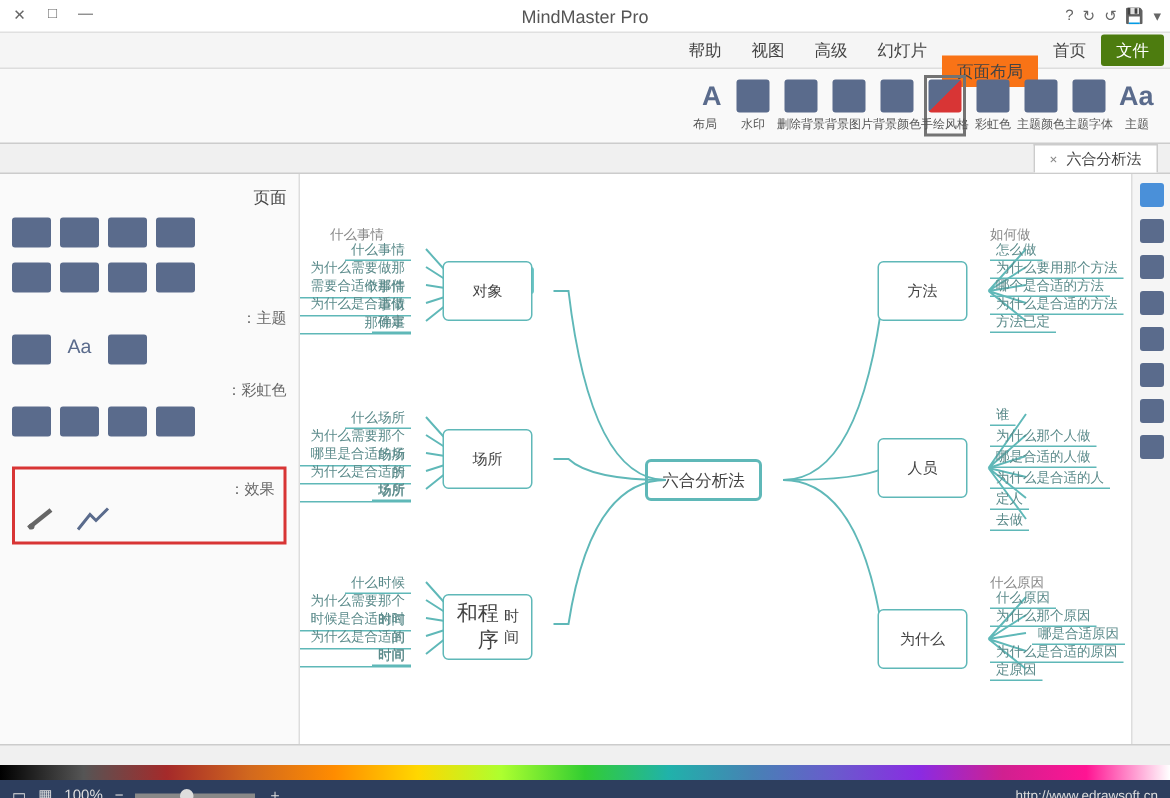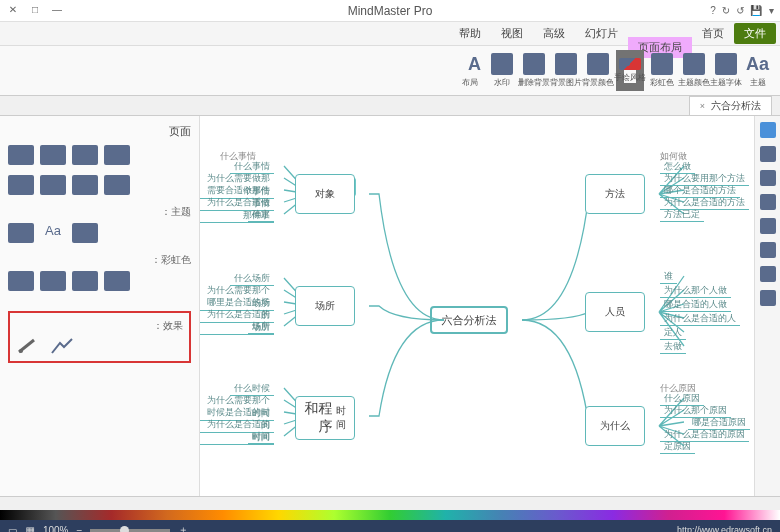--- a/index.html
+++ b/index.html
@@ -7,27 +7,27 @@
 .titlebar { height: 22px; background: #fff; border-bottom: 1px solid #e0e0e0; display: flex; align-items: center; padding: 0 6px; direction: ltr; }
 .titlebar .win-controls { display: flex; gap: 8px; }
 .titlebar .win-controls span { width: 14px; height: 14px; font-size: 10px; color: #666; cursor: pointer; text-align: center; }
 .titlebar .title { position: absolute; left: 50%; transform: translateX(-50%); font-size: 12px; color: #555; }
 .titlebar .right-icons { margin-left: auto; display: flex; gap: 6px; }
 .titlebar .right-icons span { font-size: 10px; color: #666; }
 
 .ribbon-tabs { height: 24px; background: #f5f5f5; display: flex; padding-right: 4px; align-items: center; border-bottom: 1px solid #ddd; }
 .ribbon-tabs .tab { padding: 3px 10px; font-size: 11px; color: #444; cursor: pointer; }
 .ribbon-tabs .tab.file { background: #4d7c0f; color: #fff; border-radius: 2px; }
-.ribbon-tabs .tab.active { background: #f0abfc; margin-top: 28px; }
+.ribbon-tabs .tab.active { background: #f97316; margin-top: 28px; }
 .ribbon-tabs .spacer { flex: 1; }
 
 .ribbon-body { height: 50px; background: #f9f9f9; border-bottom: 1px solid #ccc; display: flex; padding: 4px 8px; gap: 4px; }
 .ribbon-body .rbtn { width: 28px; display: flex; flex-direction: column; align-items: center; justify-content: center; cursor: pointer; }
 .ribbon-body .rbtn .ricon { width: 22px; height: 22px; background: #5a6b8c; border-radius: 2px; }
-.ribbon-body .rbtn.hl { border: 8px solid #737373; }
+.ribbon-body .rbtn.hl { border: 2px solid #737373; }
 .ribbon-body .rbtn .rlabel { font-size: 8px; color: #555; margin-top: 2px; white-space: nowrap; }
 .ribbon-body .rbtn.aa .ricon { background: none; color: #5a6b8c; font-size: 18px; font-weight: bold; line-height: 22px; }
 
 .doc-tab { height: 20px; background: #f0f0f0; border-bottom: 1px solid #ccc; display: flex; padding-right: 8px; align-items: center; }
 .doc-tab .dtab { background: #fff; padding: 2px 10px; font-size: 10px; color: #444; border: 1px solid #ccc; border-bottom: none; display: flex; gap: 6px; align-items: center; }
 .doc-tab .dtab .x { font-size: 9px; color: #888; cursor: pointer; }
 
 .workspace { height: 380px; display: flex; direction: rtl; }
 .vtoolbar { width: 26px; background: #f5f5f5; border-left: 1px solid #ddd; display: flex; flex-direction: column; gap: 8px; padding: 6px 0; align-items: center; }
 .vtoolbar span { width: 16px; height: 16px; background: #5a6b8c; cursor: pointer; border-radius: 2px; }

